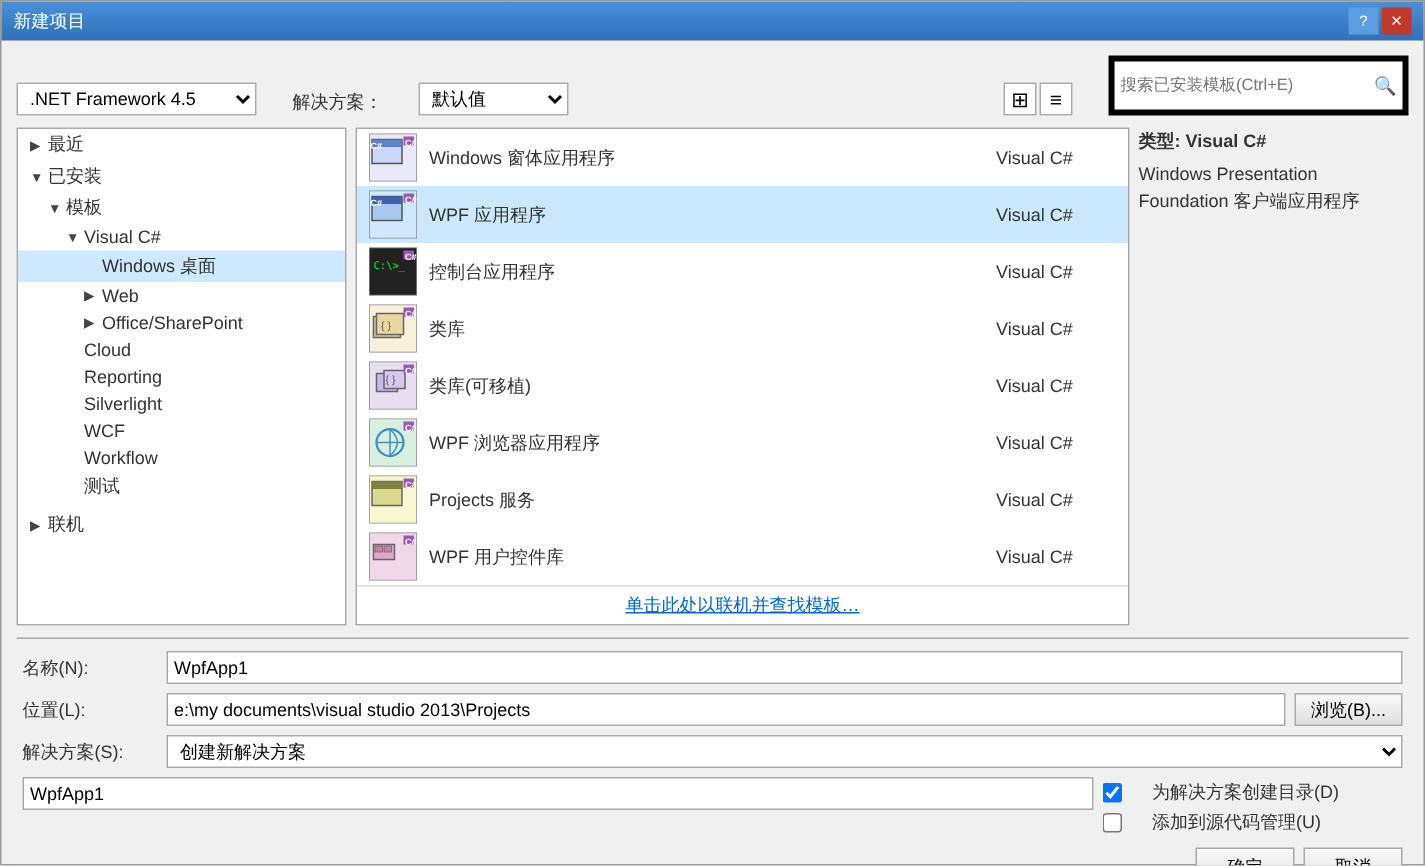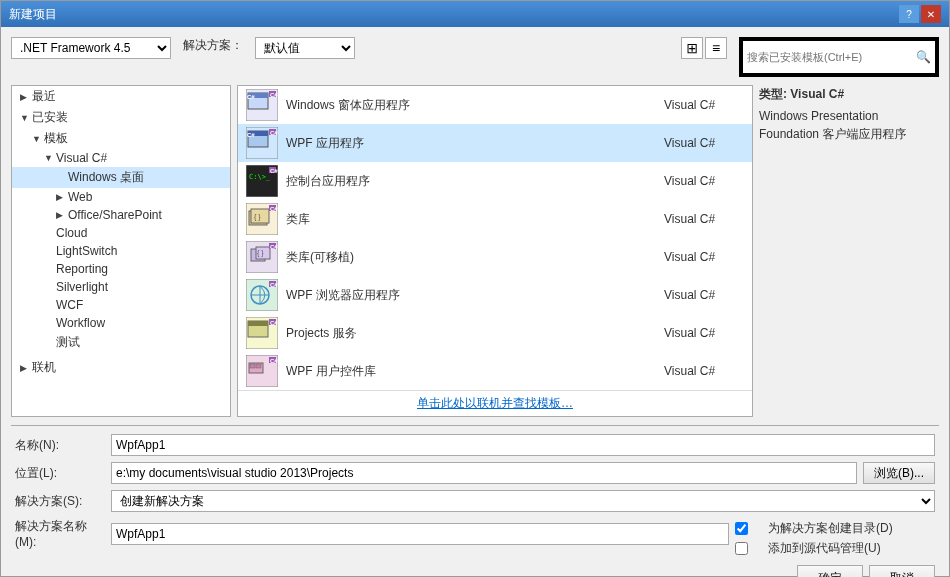--- a/index.html
+++ b/index.html
@@ -52,22 +52,22 @@
     .main-content {
       display: flex;
       flex-direction: column;
       flex: 1;
       padding: 10px;
       gap: 8px;
     }
     
     .top-bar {
       display: flex;
-      align-items: flex-start;
-      gap: 12px;
+      align-items: flex-end;
+      gap: 24px;
     }
     
     .framework-select {
       background: white;
       border: 1px solid #aaa;
       padding: 2px 4px;
       font-size: 12px;
       height: 22px;
       min-width: 160px;
     }
@@ -426,24 +426,20 @@
         <div class="tree-item indent4">
           <span class="tree-arrow">▶</span>
           <span class="tree-label">Office/SharePoint</span>
         </div>
 
         <div class="tree-item indent3">
           <span class="tree-arrow"></span>
           <span class="tree-label">Cloud</span>
         </div>
 
-        <div class="tree-item indent3">
-          <span class="tree-arrow"></span>
-          <span class="tree-label">LightSwitch</span>
-        </div>
 
         <div class="tree-item indent3">
           <span class="tree-arrow"></span>
           <span class="tree-label">Reporting</span>
         </div>
 
         <div class="tree-item indent3">
           <span class="tree-arrow"></span>
           <span class="tree-label">Silverlight</span>
         </div>
@@ -625,21 +621,20 @@
       <div class="form-row">
         <label class="form-label">解决方案(S):</label>
         <select class="form-select">
           <option>创建新解决方案</option>
         </select>
       </div>
 
       <div style="display:flex; gap:6px; align-items:flex-start;">
         <div style="flex:1; display:flex; flex-direction:column; gap:6px;">
           <div class="form-row">
-            <label class="form-label">解决方案名称(M):</label>
             <input class="form-input" value="WpfApp1" style="">
           </div>
         </div>
         <div style="display:flex;flex-direction:column;gap:3px;padding-top:2px;min-width:200px;">
           <div class="checkbox-row">
             <input type="checkbox" class="checkbox-input" id="cb1" checked="" style="">
             <label for="cb1" class="checkbox-label">为解决方案创建目录(D)</label>
           </div>
           <div class="checkbox-row">
             <input type="checkbox" class="checkbox-input" id="cb2" style="">

